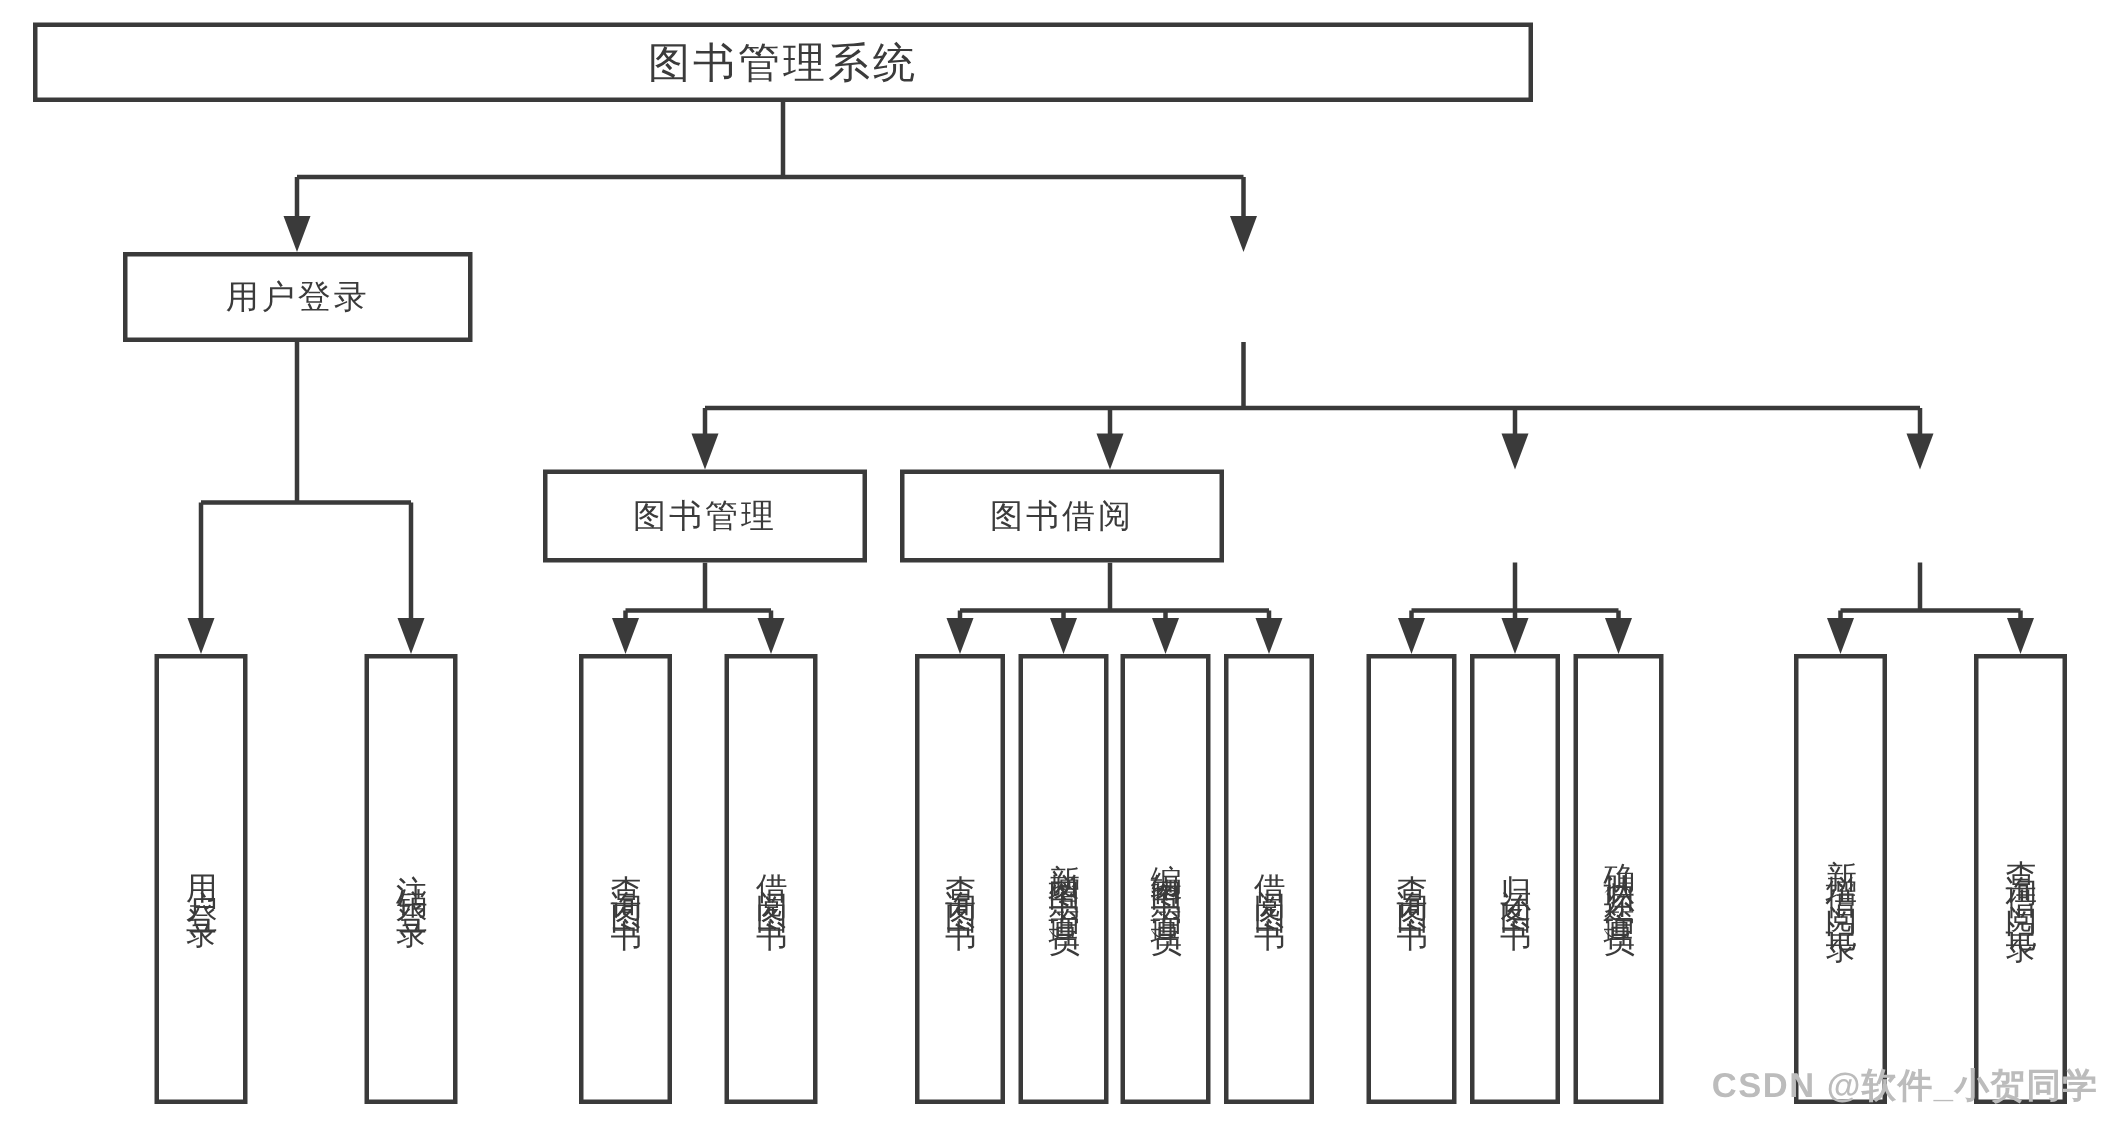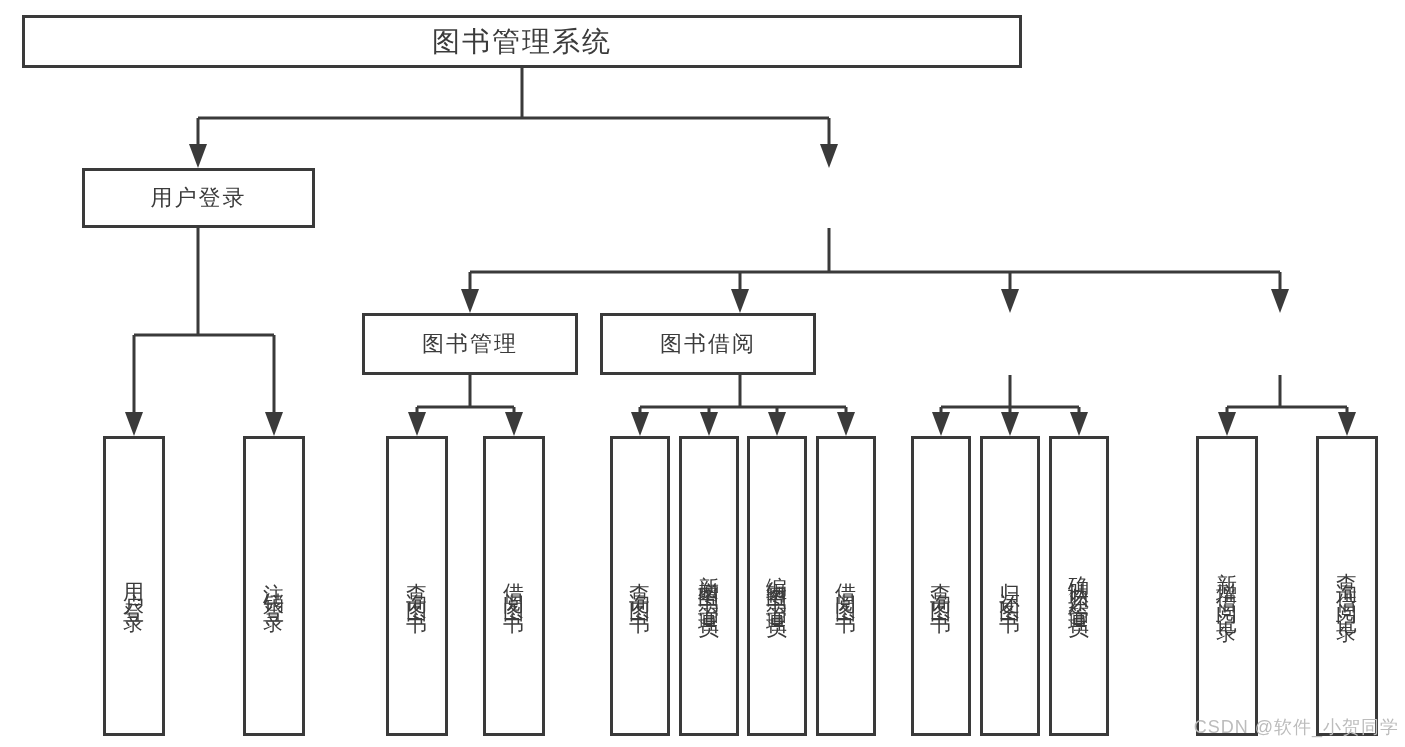--- a/index.html
+++ b/index.html
@@ -36,25 +36,26 @@
     letter-spacing:10px;
     line-height:1;
   }
   .node-v.tight span{
     letter-spacing:6px;
   }
   .watermark{
     position:absolute;
     right:6px;
     bottom:8px;
-    font-size:18px;
+    font-size:23px;
     letter-spacing:1px;
     color:#bcbcbc;
     z-index:3;
     white-space:nowrap;
+    font-weight:bold;
   }
 </style>
 </head>
 <body>
 
 <div id="canvas">
 
   <svg id="wires" width="1405" height="747" viewBox="0 0 1405 747" fill="#3a3a3a" stroke="#3a3a3a" stroke-width="3">
     <g>
       <path fill="none" d="M522,68 V118 M198,118 H829 M198,118 V150 M829,118 V150"></path>

